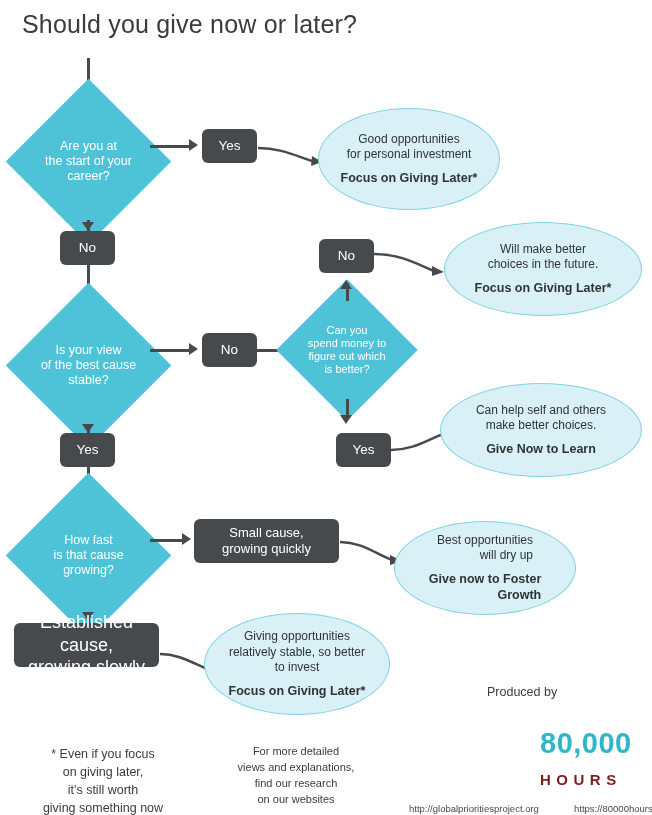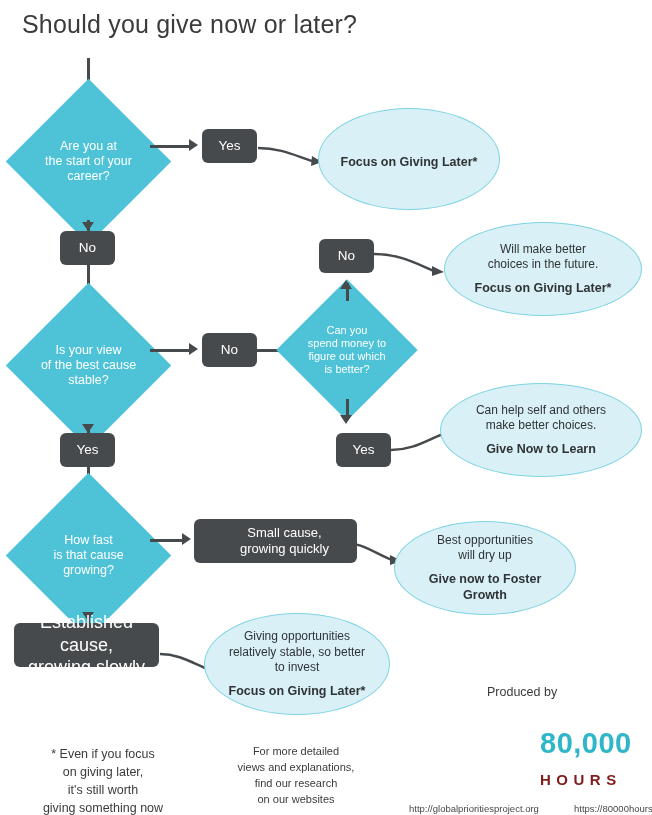--- a/index.html
+++ b/index.html
@@ -197,20 +197,22 @@
   <div class="hline" style="left:150px; top:145px; width:42px;"></div>
   <div class="arrowright" style="left:189px; top:139px;"></div>
   <div class="darkbox" style="left:202px; top:129px; width:55px; height:34px; font-size:13.5px;">Yes</div>
 
   <svg class="curve" style="left:256px; top:128px;" width="70" height="40">
     <path d="M2,20 C25,20 40,28 56,33" fill="none" stroke="#474a4d" stroke-width="2.5"></path>
     <polygon points="56,28 66,34 55,38" fill="#474a4d"></polygon>
   </svg>
 
   <div class="ellipse" style="left:318px; top:108px; width:180px; height:100px;">
+    <div class="lead" style="font-size:12px;">Good opportunities
+for personal investment</div>
     <div class="bold" style="font-size:12.5px;"><span>Focus on Giving Later</span><span class="star">*</span></div>
   </div>
 
   <div class="vline" style="left:87px; top:220px; height:14px;"></div>
   <div class="arrowdown" style="left:82px; top:222px;"></div>
   <div class="darkbox" style="left:60px; top:231px; width:55px; height:34px; font-size:13.5px;">No</div>
   <div class="vline" style="left:87px; top:265px; height:40px;"></div>
   <div class="arrowdown" style="left:82px; top:298px;"></div>
 
   <div class="diamond" style="left:30px; top:307px; width:117px; height:117px;">
@@ -269,29 +271,29 @@
   <div class="arrowdown" style="left:82px; top:496px;"></div>
 
   <div class="diamond" style="left:30px; top:497px; width:117px; height:117px;">
     <div class="dtext" style="font-size:12.5px;">How fast
 is that cause
 growing?</div>
   </div>
 
   <div class="hline" style="left:150px; top:539px; width:35px;"></div>
   <div class="arrowright" style="left:182px; top:533px;"></div>
-  <div class="darkbox" style="left:194px; top:519px; width:145px; height:44px; font-size:13px;padding-left:18px;">Small cause,
+  <div class="darkbox" style="left:194px; top:519px; width:145px; height:44px; font-size:13px;">Small cause,
 growing quickly</div>
 
   <svg class="curve" style="left:338px; top:534px;" width="72" height="36">
     <path d="M2,8 C24,8 38,20 54,26" fill="none" stroke="#474a4d" stroke-width="2.5"></path>
     <polygon points="52,21 64,27 52,31" fill="#474a4d"></polygon>
   </svg>
 
-  <div class="ellipse" style="left:394px; top:521px; width:180px; height:92px;">
+  <div class="ellipse" style="left:394px; top:521px; width:180px; height:92px;text-align:right;">
     <div class="lead" style="font-size:12px;">Best opportunities
 will dry up</div>
     <div class="bold" style="font-size:12.5px;"><span>Give now to Foster
 Growth</span><span class="star"></span></div>
   </div>
 
   <div class="vline" style="left:87px; top:614px; height:10px;"></div>
   <div class="arrowdown" style="left:82px; top:612px;"></div>
   <div class="darkbox" style="left:14px; top:623px; width:145px; height:44px; font-size:18px;">Established cause,
 growing slowly</div>

